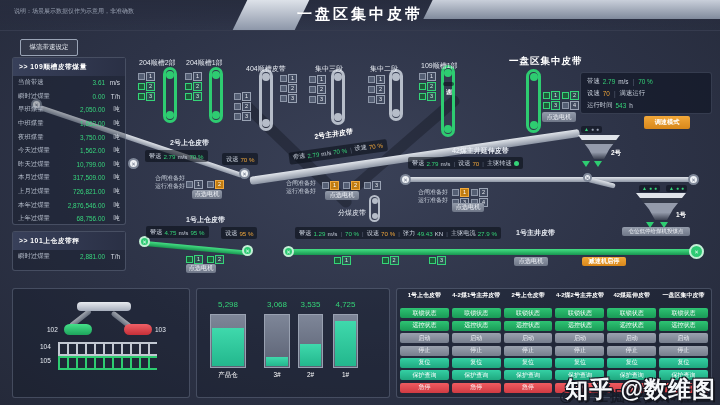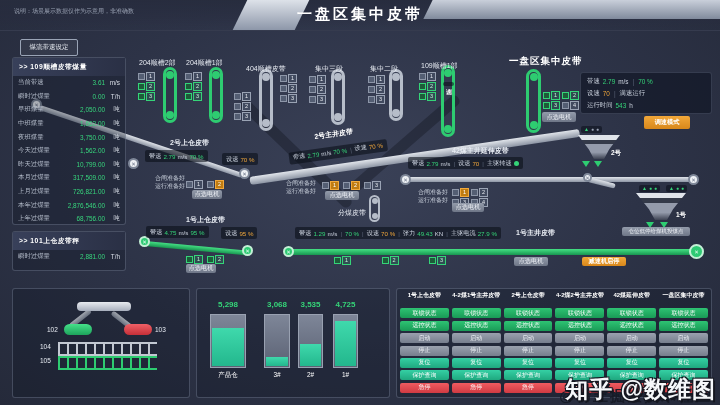--- a/index.html
+++ b/index.html
@@ -75,21 +75,21 @@
   
   .tbar{position:absolute;background:linear-gradient(#e8ebf0,#a7aebc);border-radius:4px;z-index:9;}
   .pill{position:absolute;height:11px;border-radius:6px;z-index:9;}
   .pill.green{background:linear-gradient(#45e089,#1da35b);}
   .pill.red{background:linear-gradient(#f06066,#c52f38);}
   .dlab{position:absolute;font-size:6.5px;color:#e8ecf3;z-index:9;}
   .ladder{position:absolute;height:10px;border-top:2px solid #c2c8d2;border-bottom:2px solid #c2c8d2;
         background:repeating-linear-gradient(90deg,#c2c8d2 0 2px,transparent 2px 9px);z-index:9;}
   .ladder.green{border-color:#2ecc71;background:repeating-linear-gradient(90deg,#2ecc71 0 2px,transparent 2px 9px);}
   
-  .sval{position:absolute;font-size:8px;font-weight:bold;color:#35d478;text-align:center;z-index:9;}
+  .sval{position:absolute;font-size:8px;font-weight:normal;color:#35d478;text-align:center;z-index:9;}
   .sbar{position:absolute;border:1px solid #99a1b1;background:linear-gradient(#7e8698,#5b6274);box-sizing:border-box;z-index:9;}
   .sfill{position:absolute;left:1px;right:1px;bottom:1px;background:linear-gradient(#3fd9ac,#23b78d);}
   .slab{position:absolute;font-size:6.5px;color:#fff;text-align:center;z-index:9;}
   
   #ctrl{position:absolute;left:0;top:0;right:0;bottom:0;display:flex;gap:3px;padding:3px;box-sizing:border-box;}
   .ccol{flex:1;display:flex;flex-direction:column;min-width:0;}
   .chead{height:14px;font-size:6px;font-weight:bold;color:#fff;text-align:center;line-height:7px;overflow:hidden;}
   .cbtn{height:10px;margin-top:2.4px;border-radius:2px;font-size:6px;color:#fff;display:flex;align-items:center;justify-content:center;cursor:pointer;}
   .cbtn.green{background:linear-gradient(#2ec373,#199a56);}
   .cbtn.gray{background:linear-gradient(#9aa1ae,#767e8d);color:#f2f4f8;}

